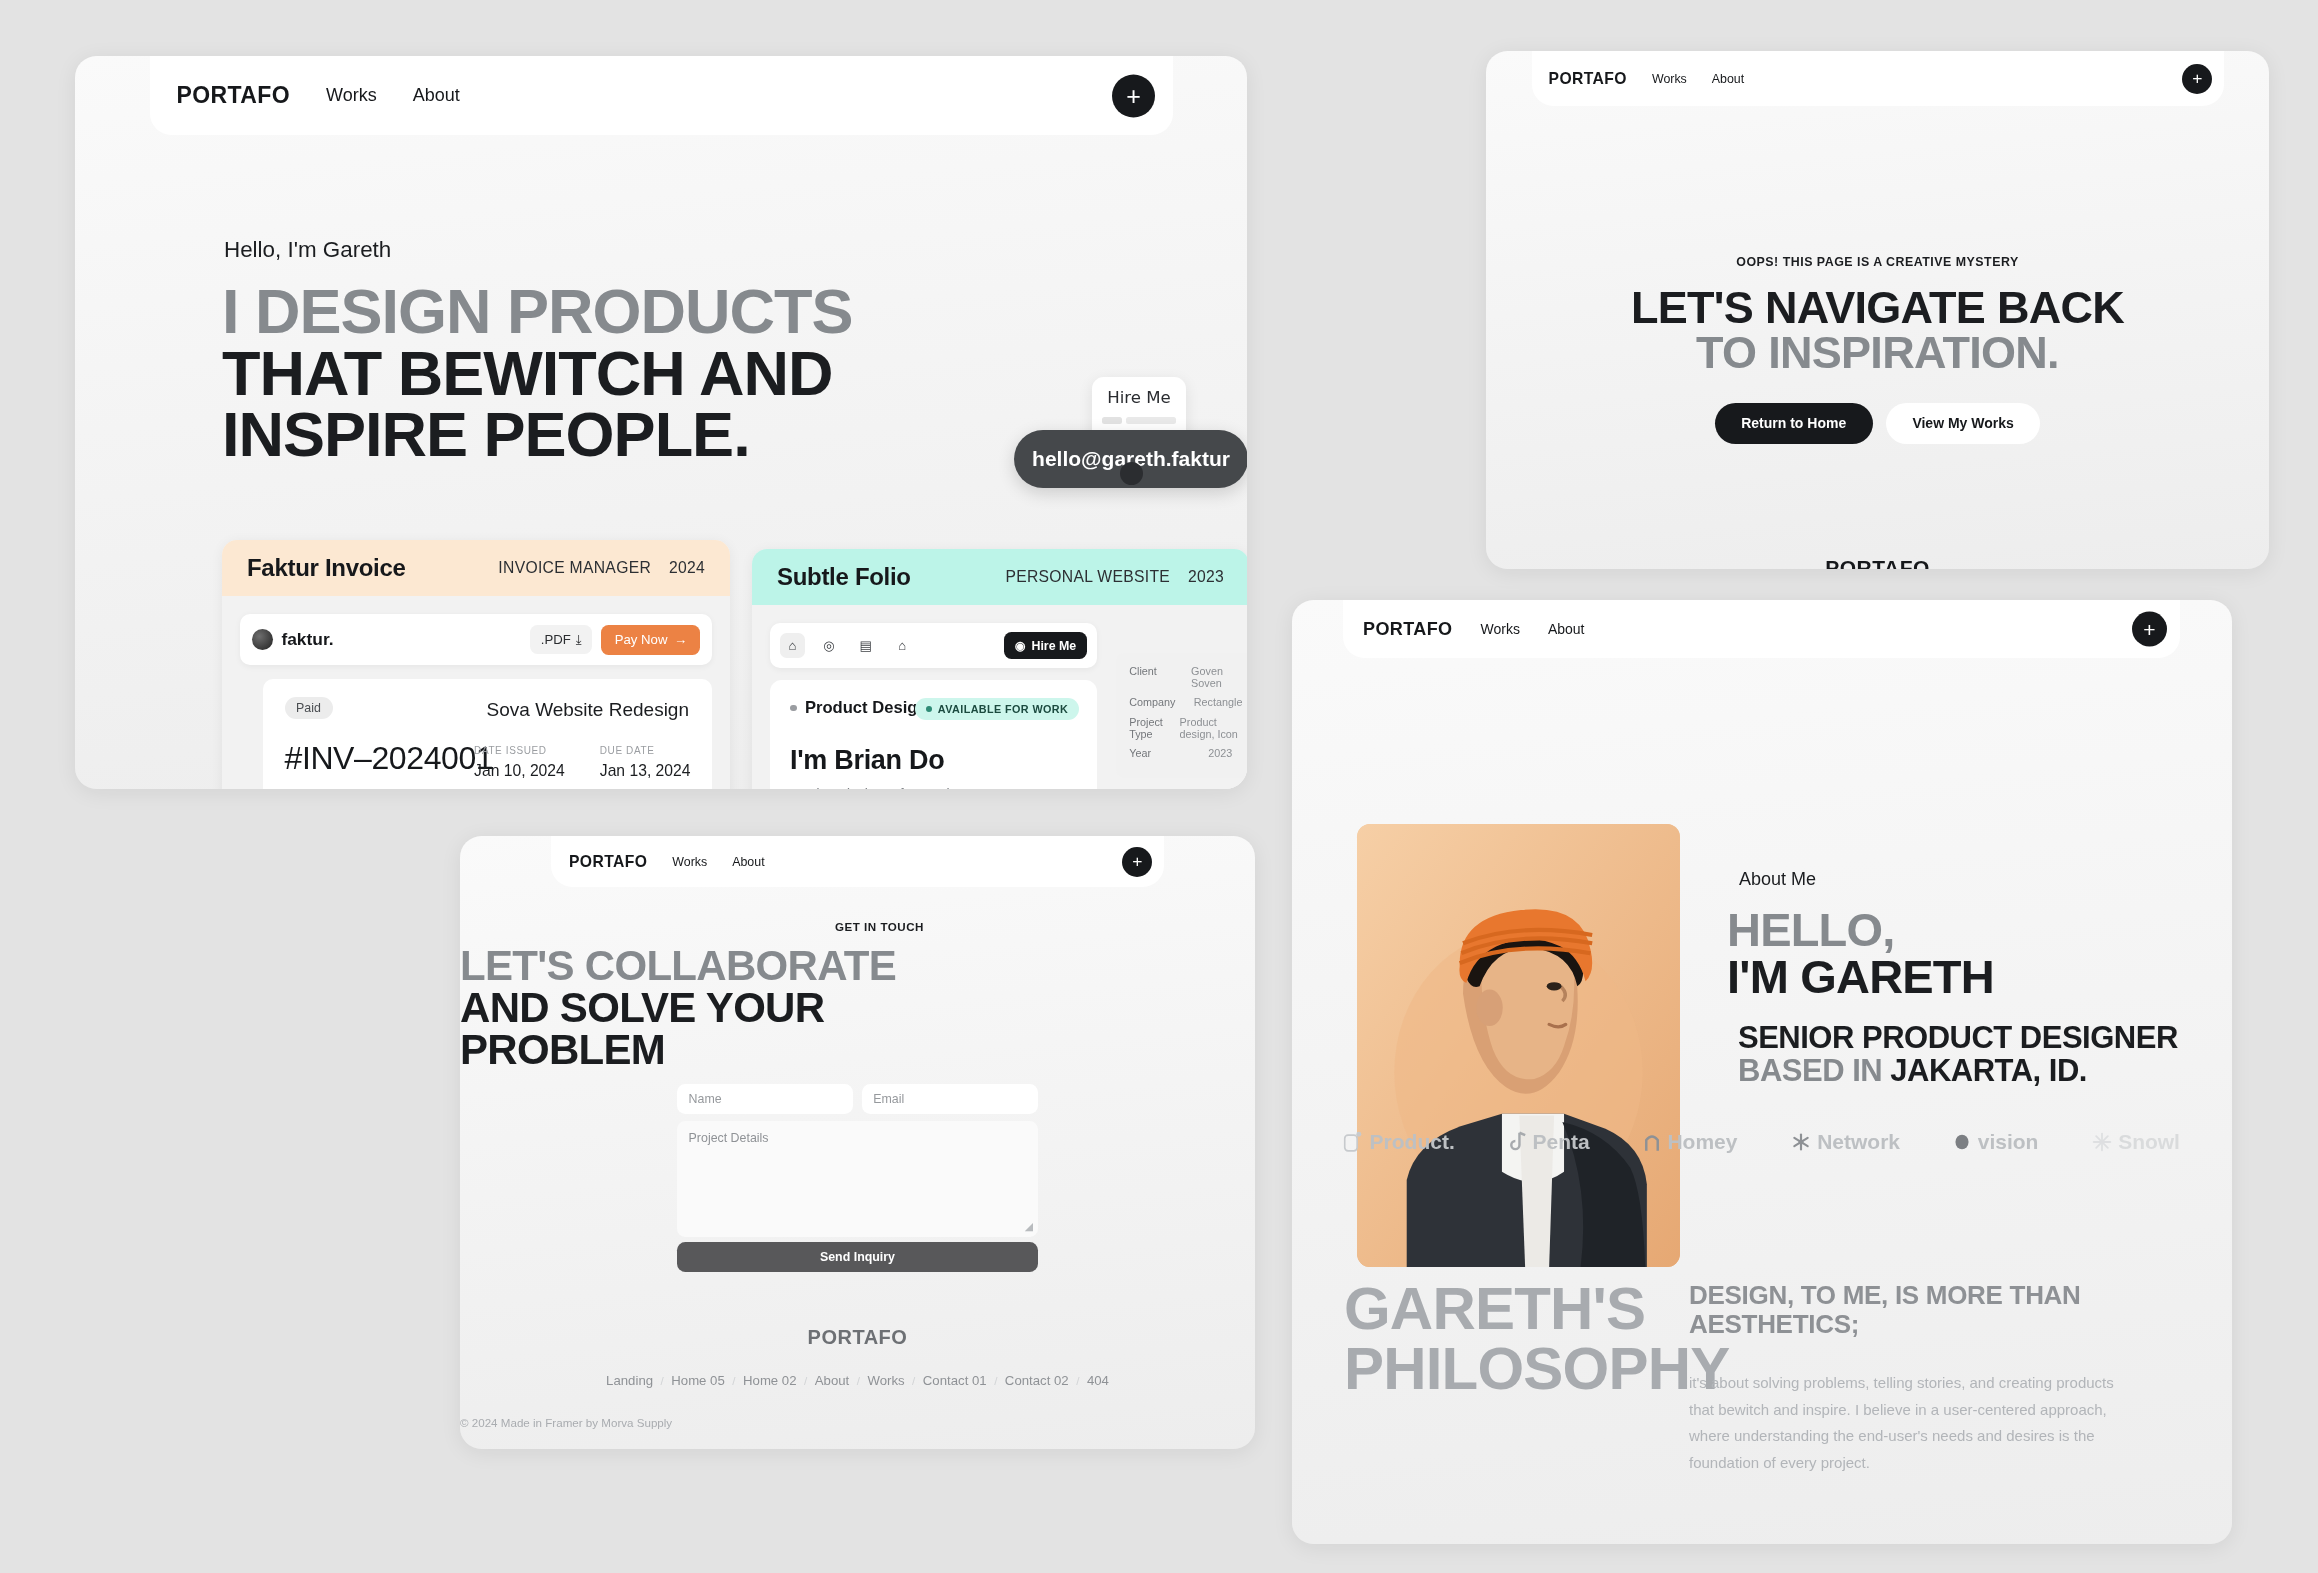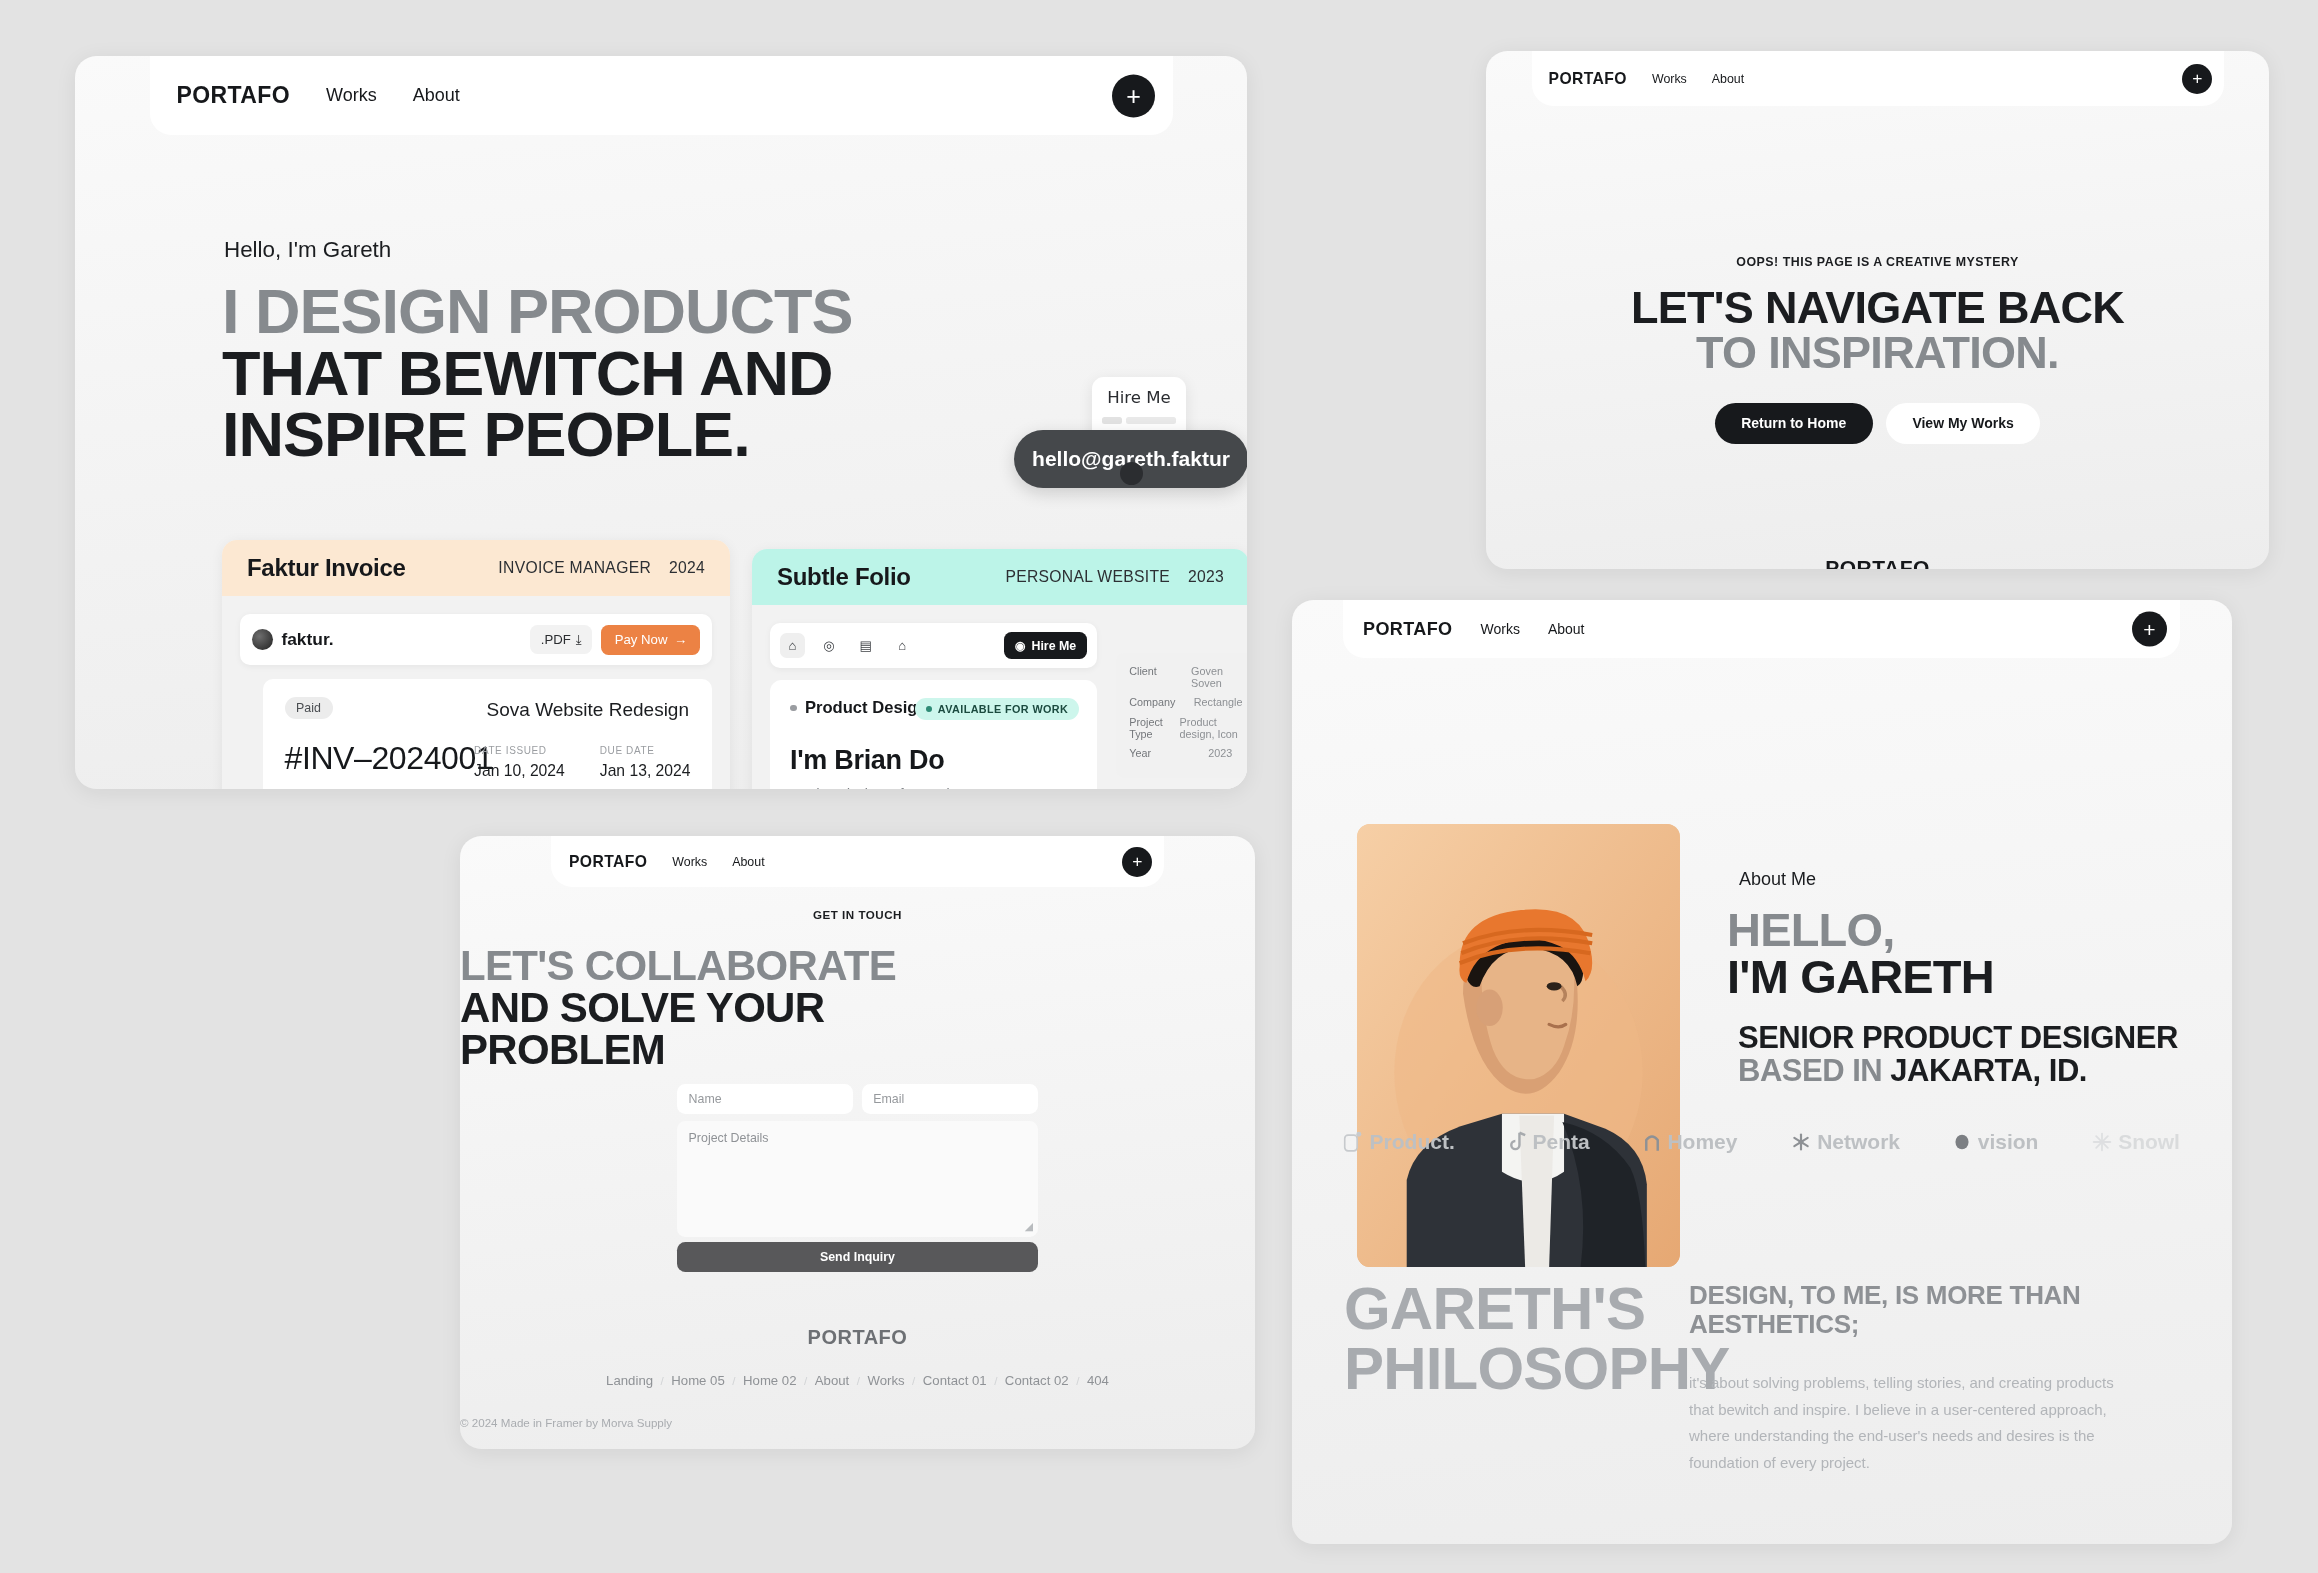--- a/index.html
+++ b/index.html
@@ -155,22 +155,22 @@
                padding: 12.4px 26.5px; font-size: 14px; font-weight:600; }
   #p2 .foot { position:absolute; top: 505px; width:100%; text-align:center;
               font-size: 21px; font-weight: 800; color:#16181b; letter-spacing:0.5px; }
 
   
   #p3 { left: 460px; top: 836px; width: 795px; height: 613px; }
   #p3 .topbar { height: 51px; margin: 0 91px; padding: 0 18px; width: calc(100% - 182px); }
   #p3 .brand { font-size: 15.7px; }
   #p3 .navlink { font-size: 12.4px; margin-left: 25px; }
   #p3 .plusbtn { width: 30px; height: 30px; font-size: 17.4px; right: 11.6px; }
-  #p3 .eyebrow { position:absolute; top: 72px; width:100%; text-align:center;
-                 font-size: 11.6px; font-weight:600; color:#1b1d20; letter-spacing:0.5px; }
+  #p3 .eyebrow { position:absolute; top: 84px; width:100%; text-align:center;
+                 font-size: 11.6px; font-weight:600; color:#1b1d20; letter-spacing:0.5px;margin-left:22px; }
   #p3 .h3 { position:absolute; top: 109px; width:100%; text-align:left;
             font-size: 42px; font-weight: 800; line-height: 1.0; letter-spacing:-0.7px; }
   #p3 .form { position:absolute; left: 217px; top: 248px; width: 361px; }
   .inp-row { display:flex; gap: 8.3px; }
   .inp { background:#fff; border-radius: 8.3px; height: 30px; flex:1;
          display:flex; align-items:center; padding: 0 11.6px; font-size: 12.4px; color:#96999d; }
   .txta { background:#fafafa; border-radius: 8.3px; height: 116px; margin-top: 6.6px;
           padding: 10px 11.6px; font-size: 12.4px; color:#8f9296; position:relative; }
   .txta .grip { position:absolute; right: 5px; bottom: 4.1px; color:#b8bbbe; font-size: 10.8px; }
   .sendbtn { background:#58585a; color:#fff; border-radius: 8.3px; height: 30px;

